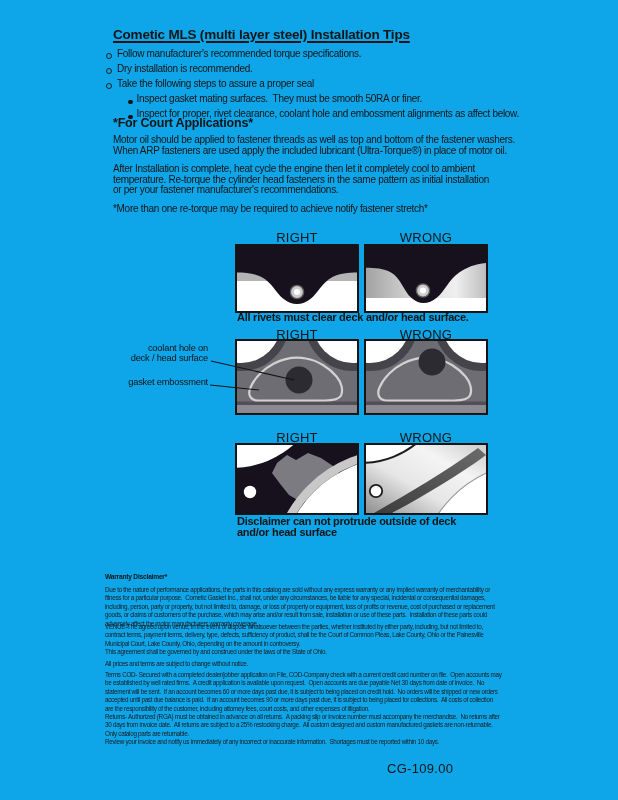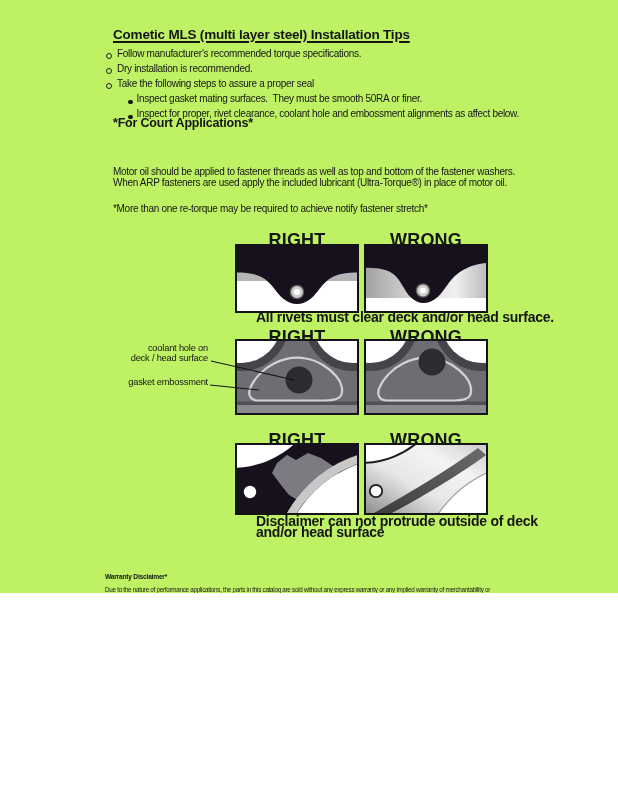--- a/index.html
+++ b/index.html
@@ -1,37 +1,37 @@
 <!DOCTYPE html>
 <html><head>
 <meta charset="utf-8">
 <style>
   html,body { margin:0; padding:0; background:#ffffff; }
   .page {
-    position:relative; width:618px; height:593px; background:#bef264;
+    position:relative; width:618px; height:800px; background:#0ea5e9;
     font-family:"Liberation Sans","DejaVu Sans",sans-serif; color:#151515;
     overflow:hidden;
   }
   .abs { position:absolute; }
   .title {
     left:113px; top:27px; font-size:13.5px; font-weight:700; letter-spacing:-0.2px;
     text-decoration:underline; text-decoration-thickness:1.6px; text-underline-offset:2px;
     white-space:pre;
   }
   .bullets { left:106px; top:44px; }
   .b { display:flex; align-items:flex-end; height:15px; font-size:10px; letter-spacing:-0.3px; white-space:pre; }
   .b.sub { margin-left:22px; }
   .mk-o { width:4px; height:4px; border:1px solid #222; border-radius:50%; display:inline-block; margin-right:5px; flex:none; }
   .mk-f { width:4.5px; height:4.5px; background:#141414; border-radius:50%; display:inline-block; margin-right:4px; flex:none; }
   .diesel-h { left:113px; top:116px; font-size:12.5px; font-weight:700; letter-spacing:-0.2px; white-space:pre; }
   .para { left:113px; font-size:10px; line-height:10.6px; letter-spacing:-0.3px; white-space:pre; }
-  .p1 { top:135px;margin-top:32px; } .p2 { top:164px; } .note { top:204px; }
-  .dlabel { font-size:18px; font-weight:700; letter-spacing:0.2px; transform:translateX(-50%); white-space:pre; }
+  .p1 { top:135px; } .p2 { top:164px; } .note { top:204px; }
+  .dlabel { font-size:13px; font-weight:400; letter-spacing:0.2px; transform:translateX(-50%); white-space:pre; }
   .dbox { border:2px solid #141414; background:#fff; z-index:1; line-height:0; }
-  .caption { font-size:14px; font-weight:600; letter-spacing:-0.25px; line-height:10.5px; white-space:pre;margin-left:19px; }
+  .caption { font-size:11px; font-weight:600; letter-spacing:-0.25px; line-height:10.5px; white-space:pre; }
   .callout { font-size:9.3px; letter-spacing:-0.2px; line-height:9.6px; white-space:pre; text-align:right; width:95px; }
   .overlay { left:0; top:0; z-index:5; pointer-events:none; }
   .legal { left:105px; font-size:6.3px; line-height:8.4px; letter-spacing:-0.28px; white-space:pre; color:#1c1c1c; }
   .legal-h { left:105px; top:573px; font-size:6.6px; font-weight:700; letter-spacing:-0.2px; white-space:pre; }
   .lg1 { top:586px; } .lg2 { top:623px; } .lg3 { top:660px; }
   .lg4 { top:671px; } .lg5 { top:713px; } .lg6 { top:730px; }
   .pagenum { left:387px; top:761px; font-size:13px; letter-spacing:0.3px; white-space:pre; }
 </style>
 </head>
 <body>
@@ -44,20 +44,23 @@
     <div class="b"><span class="mk-o"></span><span>Follow manufacturer's recommended torque specifications.</span></div>
     <div class="b"><span class="mk-o"></span><span>Dry installation is recommended.</span></div>
     <div class="b"><span class="mk-o"></span><span>Take the following steps to assure a proper seal</span></div>
     <div class="b sub"><span class="mk-f"></span><span>Inspect gasket mating surfaces.  They must be smooth 50RA or finer.</span></div>
     <div class="b sub"><span class="mk-f"></span><span>Inspect for proper, rivet clearance, coolant hole and embossment alignments as affect below.</span></div>
   </div>
 
   <div class="abs diesel-h">*For Court Applications*</div>
   <div class="abs para p1">Motor oil should be applied to fastener threads as well as top and bottom of the fastener washers.
 When ARP fasteners are used apply the included lubricant (Ultra-Torque®) in place of motor oil.</div>
+  <div class="abs para p2">After Installation is complete, heat cycle the engine then let it completely cool to ambient
+temperature. Re-torque the cylinder head fasteners in the same pattern as initial installation
+or per your fastener manufacturer's recommendations.</div>
   <div class="abs para note">*More than one re-torque may be required to achieve notify fastener stretch*</div>
 
   <div class="abs dlabel" style="left:297px; top:230px;">RIGHT</div>
   <div class="abs dlabel" style="left:426px; top:230px;">WRONG</div>
 
   <div class="abs dbox" style="left:235px; top:244px;">
     <svg viewBox="0 0 120 65" width="120" height="65">
       <rect width="120" height="65" fill="#ffffff"></rect>
       <rect y="26" width="120" height="9" fill="#b4b4b4"></rect>
       <rect y="35" width="120" height="30" fill="#ffffff"></rect>

